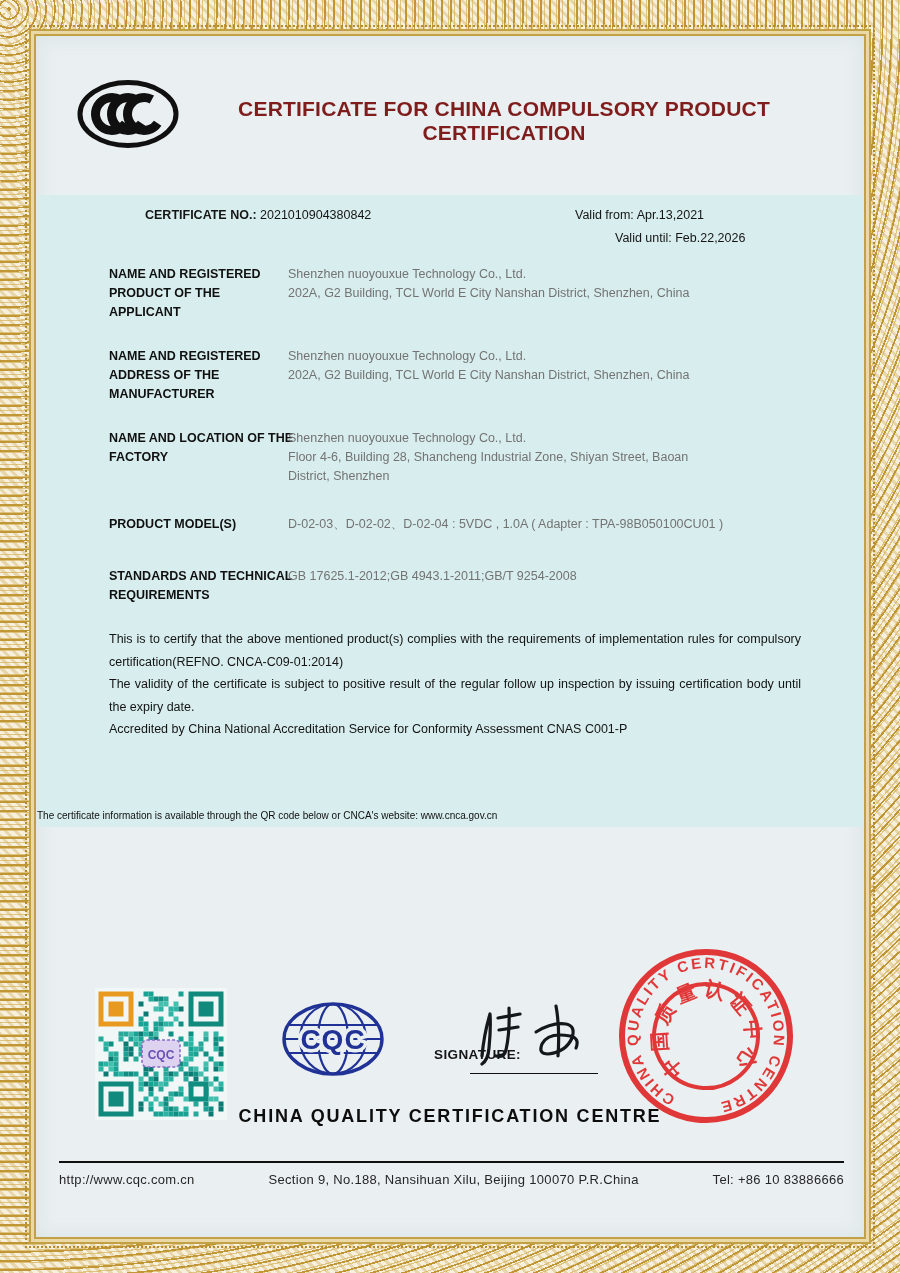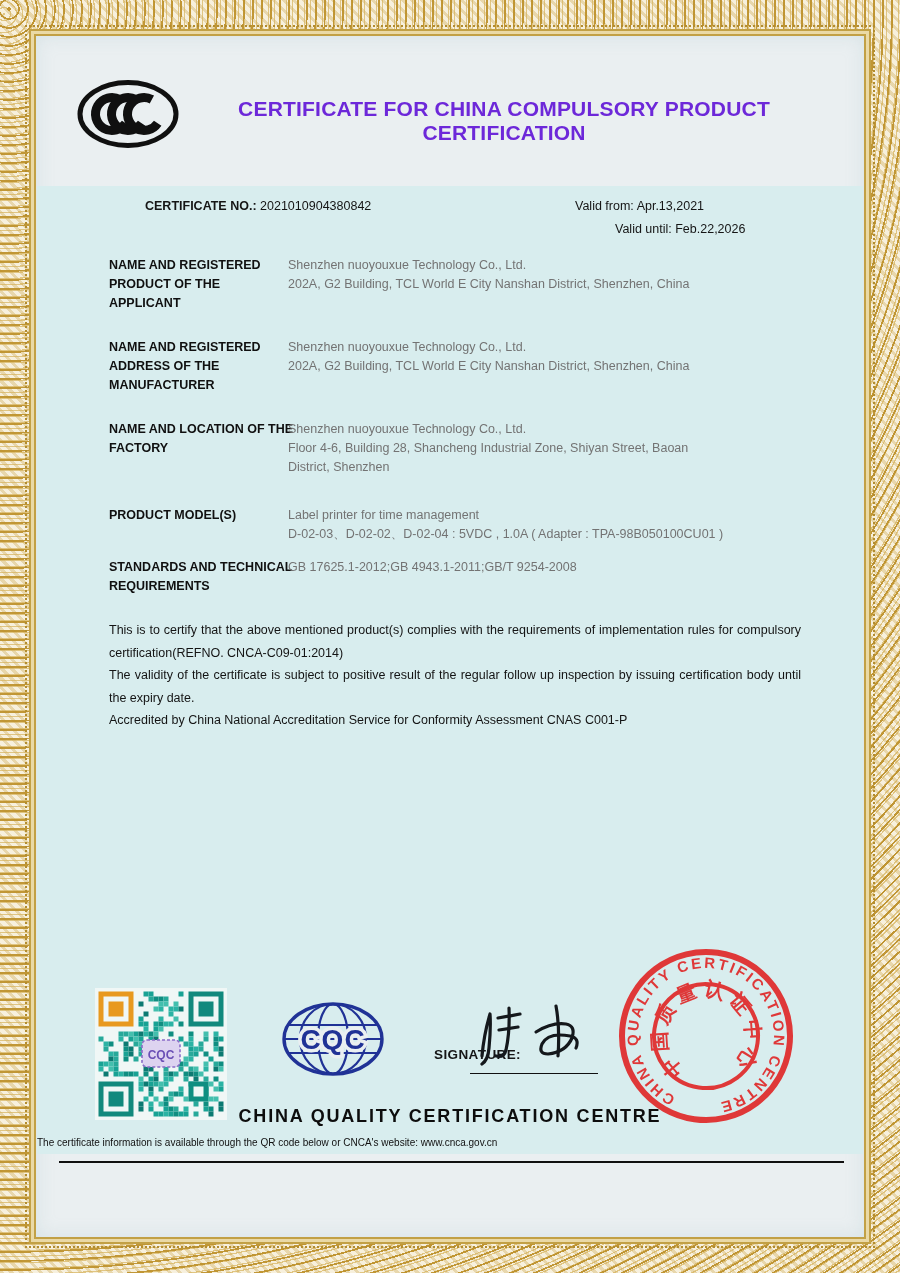--- a/index.html
+++ b/index.html
@@ -21,24 +21,24 @@
   .frame-dotted{position:absolute;inset:25px;border:2px dotted #b28c2f;pointer-events:none;}
   .inner-area{
     position:absolute;inset:34px;background:#eaeff1;
     border:2px solid #c2a045;
     box-shadow:0 0 0 3px #ead9a6, 0 0 0 5px #c2a045, inset 0 0 18px rgba(160,190,195,.25);
   }
   
   .ccc-logo{position:absolute;left:76px;top:78px;width:104px;height:72px;}
   .title{
     position:absolute;left:182px;top:97px;width:644px;text-align:center;
-    font-size:21px;font-weight:bold;letter-spacing:.2px;color:#6d28d9;
+    font-size:21px;font-weight:bold;letter-spacing:.2px;color:#7f1d1d;
   }
   
-  .panel{position:absolute;left:37px;top:186px;width:826px;height:968px;background:#d8edee;}
+  .panel{position:absolute;left:37px;top:195px;width:826px;height:632px;background:#d8edee;}
   .certno{position:absolute;left:108px;top:13px;font-size:12.5px;}
   .certno .lbl{font-weight:bold;}
   .valid{position:absolute;left:538px;font-size:12.5px;}
   .valid .lbl{font-weight:normal;}
   .vfrom{top:13px;} .vuntil{top:36px;margin-left:40px;}
   .section{position:absolute;left:72px;width:726px;}
   .s0{top:70px;} .s1{top:152px;} .s2{top:234px;} .s3{top:320px;} .s4{top:372px;}
   .sec-label{
     position:absolute;left:0;top:0;width:185px;
     font-size:12.5px;font-weight:bold;line-height:19px;color:#101010;
@@ -115,21 +115,20 @@
       <div class="sec-label">NAME AND LOCATION OF THE FACTORY</div>
       <div class="sec-lines">
         <div>Shenzhen nuoyouxue Technology Co., Ltd.</div>
         <div>Floor 4-6, Building 28, Shancheng Industrial Zone, Shiyan Street, Baoan</div>
         <div>District, Shenzhen</div>
       </div>
     </div>
     <div class="section s3">
       <div class="sec-label">PRODUCT MODEL(S)</div>
       <div class="sec-lines">
-        <div>Label printer for time management</div>
         <div>D-02-03、D-02-02、D-02-04 : 5VDC , 1.0A ( Adapter : TPA-98B050100CU01 )</div>
       </div>
     </div>
     <div class="section s4">
       <div class="sec-label">STANDARDS AND TECHNICAL REQUIREMENTS</div>
       <div class="sec-lines">
         <div>GB 17625.1-2012;GB 4943.1-2011;GB/T 9254-2008</div>
       </div>
     </div>
 
@@ -409,13 +408,18 @@
         <text font-size="20" font-weight="bold" fill="#e02525" letter-spacing="5" font-family="'DejaVu Sans',sans-serif">
           <textPath href="#stamp-arc-inner" startOffset="50%" text-anchor="middle">中国质量认证中心</textPath>
         </text>
       </g>
     </g>
   </svg>
 
   <div class="org-name">CHINA QUALITY CERTIFICATION CENTRE</div>
 
   <div class="footer-rule"></div>
+  <div class="footer-row">
+    <span>http://www.cqc.com.cn</span>
+    <span>Section 9, No.188, Nansihuan Xilu, Beijing 100070 P.R.China</span>
+    <span>Tel: +86 10 83886666</span>
+  </div>
 </div>
 
 </body></html>

